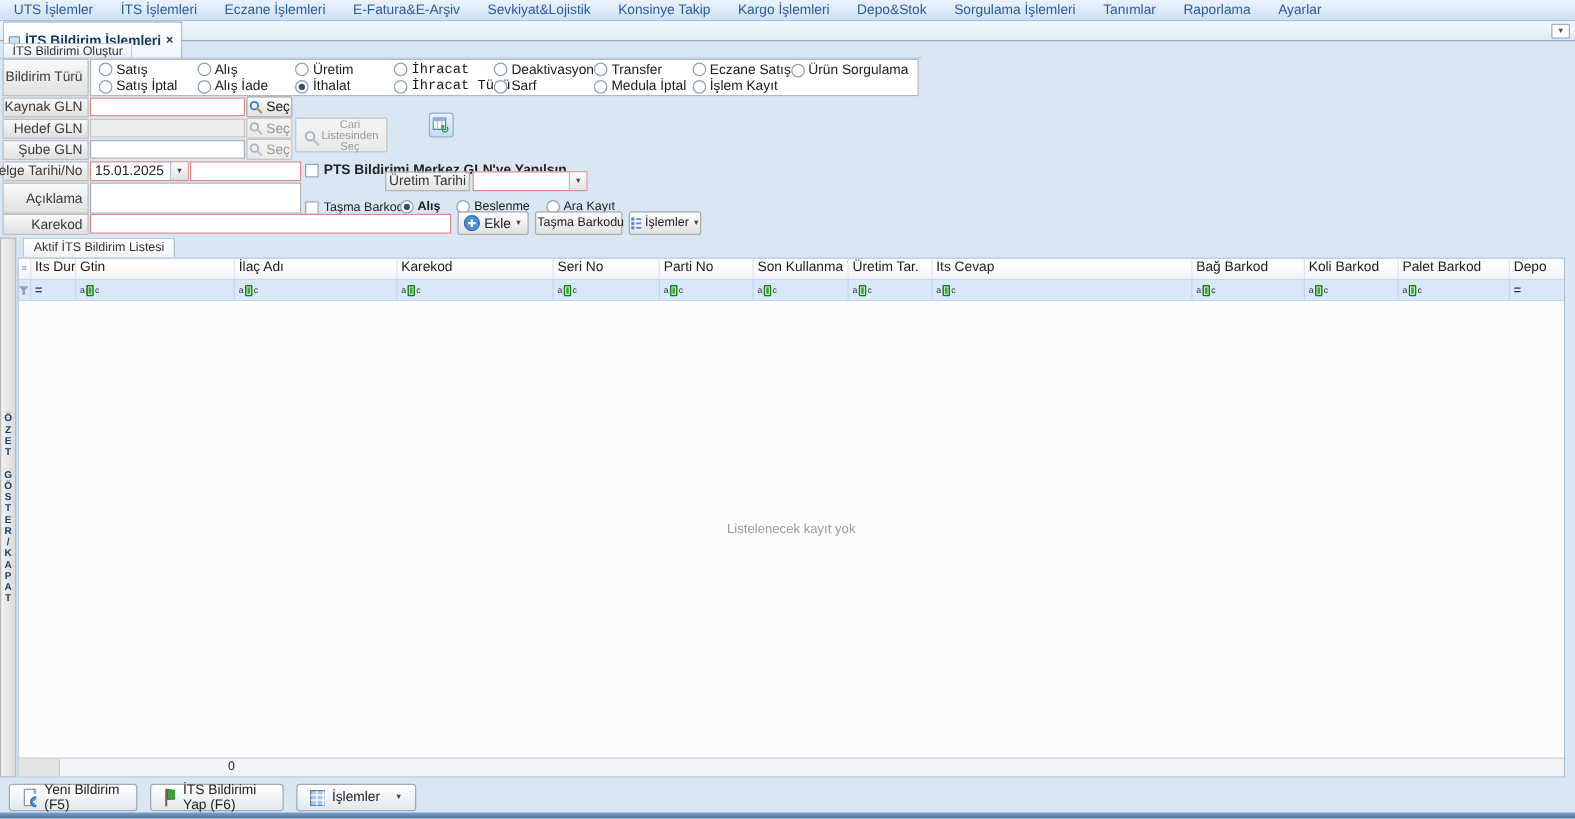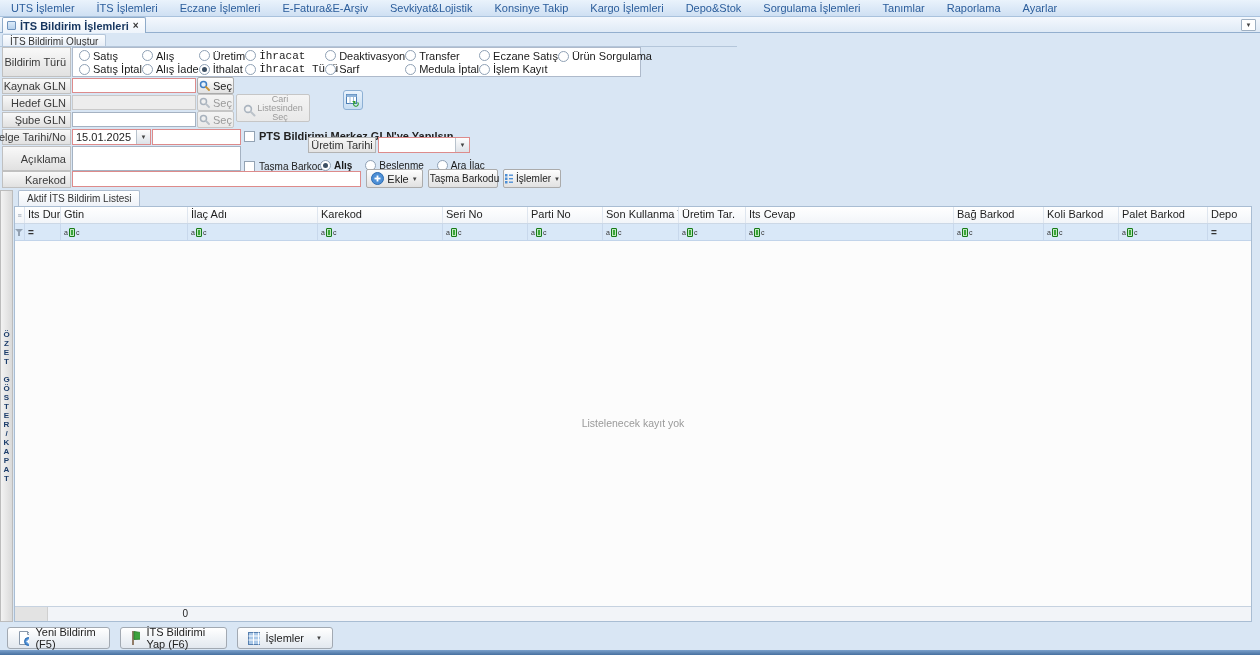--- a/index.html
+++ b/index.html
@@ -9,21 +9,21 @@
 
   
   .menubar { position:absolute; left:0; top:0; width:1260px; height:17px;
     background:linear-gradient(#eaf3fc,#cfe0f3); border-bottom:1px solid #a9c2dd;
     display:flex; align-items:center; }
   .menu-item { padding:0 11px; line-height:16px; color:#2b5d9b; font-size:11px; cursor:default; white-space:nowrap; }
 
   
   .tabstrip { position:absolute; left:0; top:17px; width:1260px; height:16px;
     background:linear-gradient(#f4f8fd,#dfeaf6); border-bottom:1px solid #93afce; }
-  .doc-tab { position:absolute; left:2px; top:0; height:16px; padding:0 6px 0 4px;
+  .doc-tab { position:absolute; left:2px; top:0; height:31px; padding:0 6px 0 4px;
     background:linear-gradient(#ffffff,#eef4fb); border:1px solid #8fabc9; border-bottom:none;
     border-radius:2px 2px 0 0; display:flex; align-items:center; gap:4px;justify-content:flex-end; }
   .doc-tab-label { font-weight:bold; color:#16355e; font-size:11px; white-space:nowrap; }
   .tab-close { font-size:10px; font-weight:bold; color:#333; line-height:10px; cursor:pointer; }
   .tab-win-icon { width:9px; height:9px; border:1px solid #6f93bc; background:linear-gradient(#dcebfa,#b8d2ec); border-radius:1px; }
   .tab-overflow { position:absolute; right:4px; top:2px; width:15px; height:12px; background:#fff;
     border:1px solid #9fb0c2; border-radius:1px; font-size:6px; color:#444; display:flex; align-items:center; justify-content:center; }
 
   
   .grp-cap { position:absolute; left:2px; top:34px; height:13px; padding:0 7px; font-size:10px; color:#333;
@@ -38,21 +38,21 @@
   .txt { position:absolute; border:1px solid #a5b2c2; background:#fff; font-size:11px; padding:0 3px;
     font-family:inherit; outline:none; }
   .req { border-color:#dd8b8b; }
   .dis { background:#ededed; border-color:#c9c9c9; }
 
   .btn { position:absolute; display:flex; align-items:center; justify-content:center; gap:3px;
     background:linear-gradient(#fefefe,#e1e1e1); border:1px solid #ababab; border-radius:2px;
     font-size:11px; color:#222; cursor:pointer; white-space:nowrap; }
   .btn.disb { color:#9a9a9a; background:linear-gradient(#f4f4f4,#e9e9e9); border-color:#c6c6c6; cursor:default; }
 
-  .radio-panel { position:absolute; left:72px; top:47px; width:569px; height:30px; background:#fff;
+  .radio-panel { position:absolute; left:72px; top:47px; width:663px; height:30px; background:#fff;
     border:1px solid #aebacb; display:flex; padding:1px 0 0 6px; }
   .r-col { display:flex; flex-direction:column; }
   .r-opt { display:flex; align-items:center; gap:3px; height:14px; font-size:11px; color:#1a1a1a; cursor:pointer; white-space:nowrap; }
   .radio { width:11px; height:11px; border:1px solid #8fa1b5; border-radius:50%; background:#fff; position:relative; flex:0 0 auto; }
   .radio.on::after { content:''; position:absolute; left:2px; top:2px; width:5px; height:5px; border-radius:50%; background:#3c4f63; }
 
   .checkbox { width:11px; height:11px; border:1px solid #93a3b4; background:#fff; display:inline-block; flex:0 0 auto; }
 
   .combo { position:absolute; background:#fff; border:1px solid #a5b2c2; display:flex; align-items:center; }
   .combo.req { border-color:#dd8b8b; }
@@ -315,21 +315,21 @@
       <div class="r-opt" style="font-size: 10px;">
         <span class="radio on"></span>
         <span style="font-weight: bold;">Alış</span>
       </div>
       <div class="r-opt" style="font-size: 10px;">
         <span class="radio"></span>
         <span>Beslenme</span>
       </div>
       <div class="r-opt" style="font-size: 10px;">
         <span class="radio"></span>
-        <span>Ara İlaç</span>
+        <span>Ara Kayıt</span>
       </div>
     </div>
 
   <div class="lbl-cell" style="top:171px;height:17px;">Karekod</div>
   <input class="txt req" style="left: 72px; top: 171px; width: 289px; height: 16px;">
   <div class="btn" style="left:366px;top:169px;width:57px;height:19px;">
     <svg width="13" height="13">
         <circle cx="6.5" cy="6.5" r="6" fill="#4d8fd6" stroke="#2c6bb0"></circle>
         <line x1="6.5" y1="3.5" x2="6.5" y2="9.5" stroke="#fff" stroke-width="1.8"></line>
         <line x1="3.5" y1="6.5" x2="9.5" y2="6.5" stroke="#fff" stroke-width="1.8"></line>

